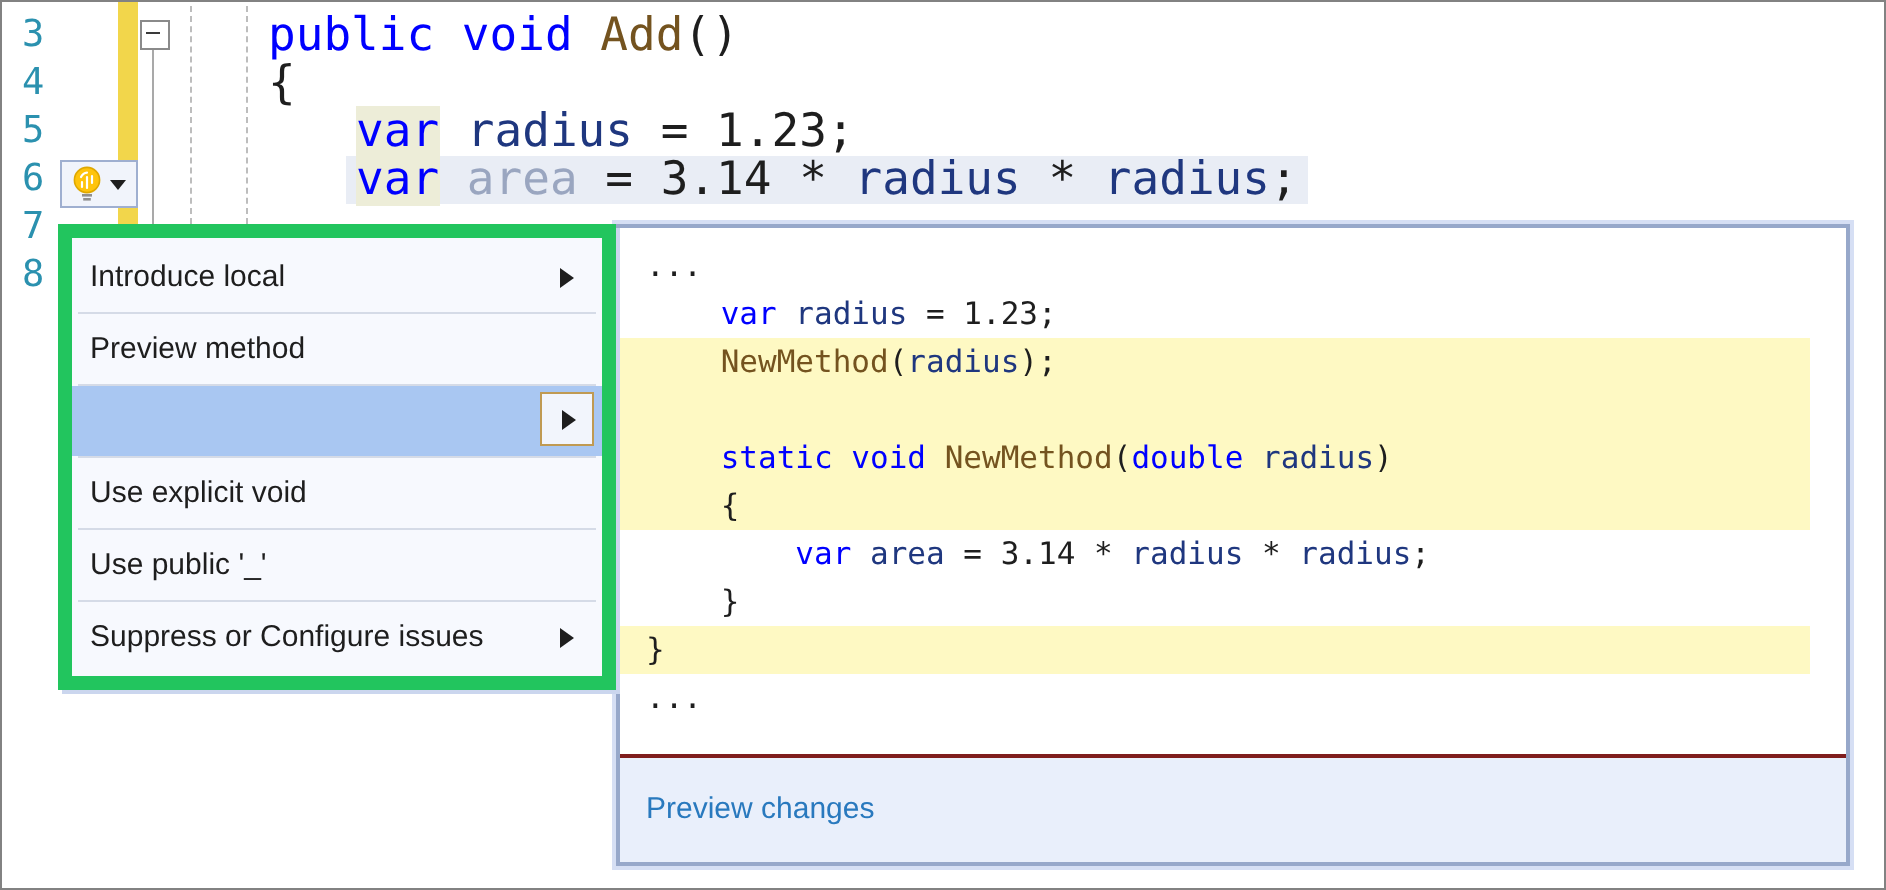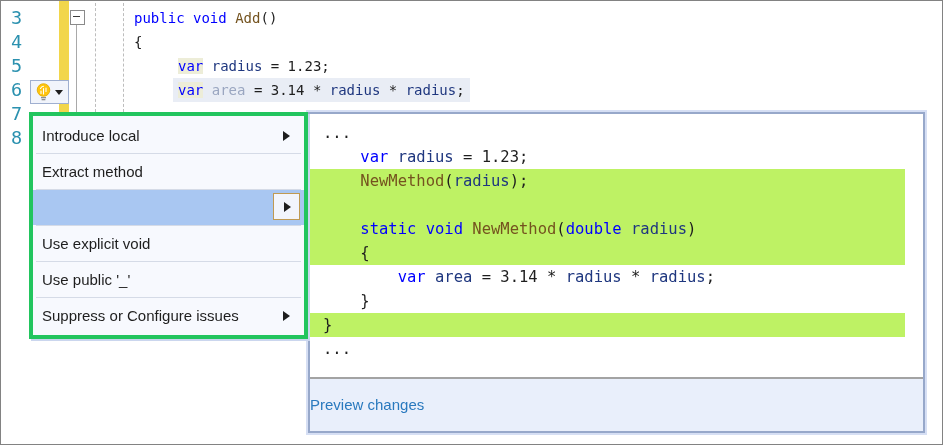--- a/index.html
+++ b/index.html
@@ -9,55 +9,55 @@
   .editor{position:absolute;inset:0;background:#fff;}
   .mono{font-family:"DejaVu Sans Mono","Liberation Mono",monospace;}
   .gutter-num{position:absolute;left:10px;width:20px;height:24px;line-height:24px;
               font-size:18.5px;color:#2B91AF;z-index:1;}
   .track-bar{position:absolute;left:58px;top:0;width:10px;height:111px;background:#F2D64B;z-index:1;}
   .outline-vline{position:absolute;left:75px;top:22px;width:1px;height:89px;background:#A9A9A9;z-index:1;}
   .collapse-box{position:absolute;left:69px;top:9px;width:13px;height:13px;background:#fff;
                 border:1px solid #8A8A8A;z-index:2;}
   .collapse-box .minus{position:absolute;left:2px;top:5px;width:7px;height:1px;background:#3a3a3a;}
   .indent-guide{position:absolute;top:2px;height:109px;width:0;border-left:1px dashed #BDBDBD;z-index:1;}
-  .code-line{position:absolute;height:24px;line-height:24px;font-size:14px;white-space:pre;z-index:2;}
+  .code-line{position:absolute;height:24px;line-height:24px;font-size:23px;white-space:pre;z-index:2;}
   .stmt-hl{background:#E9EDF5;padding:0 5px;}
   .tk-kw{color:#0000FF;}
   .tk-kwhl{color:#0000FF;background:#EDEDD8;}
   .tk-meth{color:#74531F;}
   .tk-loc{color:#1F377F;}
   .tk-plain{color:#1E1E1E;}
   .tk-fade{color:#9AA6C0;}
   
   .bulb-btn{position:absolute;left:29px;top:79px;width:39px;height:24px;z-index:6;
             background:#F1F4FB;border:1px solid #9FAFD0;display:flex;align-items:center;
             justify-content:space-between;padding:0 5px;box-sizing:border-box;cursor:pointer;}
   .caret-down{width:0;height:0;border-left:4px solid transparent;border-right:4px solid transparent;
               border-top:5px solid #1e1e1e;}
   
   .qa-menu{position:absolute;left:28px;top:111px;width:279px;z-index:10;background:#F7F9FE;
-           border:4px solid #22c55e;box-shadow:2px 2px 0 #CBD6EE;padding:2px 0;box-sizing:border-box;}
+           border:7px solid #22c55e;box-shadow:2px 2px 0 #CBD6EE;padding:2px 0;box-sizing:border-box;}
   .qa-item{position:relative;height:35px;line-height:35px;padding-left:9px;font-size:15px;
            color:#1E1E1E;cursor:pointer;}
   .qa-item.hl{background:#A9C7F2;}
   .qa-sep{height:1px;background:#D5DBE7;margin:0 3px;}
   .sub-arrow{position:absolute;right:14px;top:13px;width:0;height:0;
              border-top:5px solid transparent;border-bottom:5px solid transparent;
              border-left:7px solid #1e1e1e;}
   .arrow-box{position:absolute;right:4px;top:3px;width:27px;height:27px;background:#F2F5FC;
              border:1px solid #C09A52;box-sizing:border-box;cursor:pointer;}
   .arrow-box .sub-arrow{right:8px;top:8px;}
   
   .preview{position:absolute;left:307px;top:111px;width:617px;z-index:8;background:#fff;
            border:2px solid #97A8CA;box-shadow:0 0 0 2px #D6DFF4;box-sizing:border-box;}
   .pv-code{padding:7px 0 16px 0;background:#fff;}
   .pv-line{height:24px;line-height:24px;padding-left:13px;font-size:15.5px;white-space:pre;}
-  .pv-line.green{background:#bef264;margin-right:18px;}
-  .pv-footer{border-top:2px solid #a3a3a3;background:#E9EFFB;height:52px;line-height:52px;
-             font-size:15px;}
+  .pv-line.green{background:#fef9c3;margin-right:18px;}
+  .pv-footer{border-top:2px solid #7f1d1d;background:#E9EFFB;height:52px;line-height:52px;
+             padding-left:13px;font-size:15px;}
   .pv-footer a{color:#2979BE;text-decoration:none;cursor:pointer;}
 </style>
 </head>
 <body>
 
 <div class="screen">
 
   <div class="editor">
     <div id="gutter">
         <div class="gutter-num mono" style="top: 5px;">3</div>
@@ -89,21 +89,21 @@
           <rect x="5.6" y="16" width="3.8" height="1.3" fill="#8f8f8f"></rect>
         </svg>
       </span>
       <span class="caret-down"></span>
     </div>
   </div>
 
   <div class="qa-menu" id="qa-menu">
       <div class="qa-item"><span>Introduce local</span><span class="sub-arrow"></span></div>
       <div class="qa-sep"></div>
-      <div class="qa-item"><span>Extract method</span></div>
+      <div class="qa-item"><span>Preview method</span></div>
       <div class="qa-sep"></div>
       <div class="qa-item hl"><span class="arrow-box">
           <span class="sub-arrow"></span>
         </span></div>
       <div class="qa-sep"></div>
       <div class="qa-item"><span>Use explicit void</span></div>
       <div class="qa-sep"></div>
       <div class="qa-item"><span>Use public '_'</span></div>
       <div class="qa-sep"></div>
       <div class="qa-item"><span>Suppress or Configure issues</span><span class="sub-arrow"></span></div>

